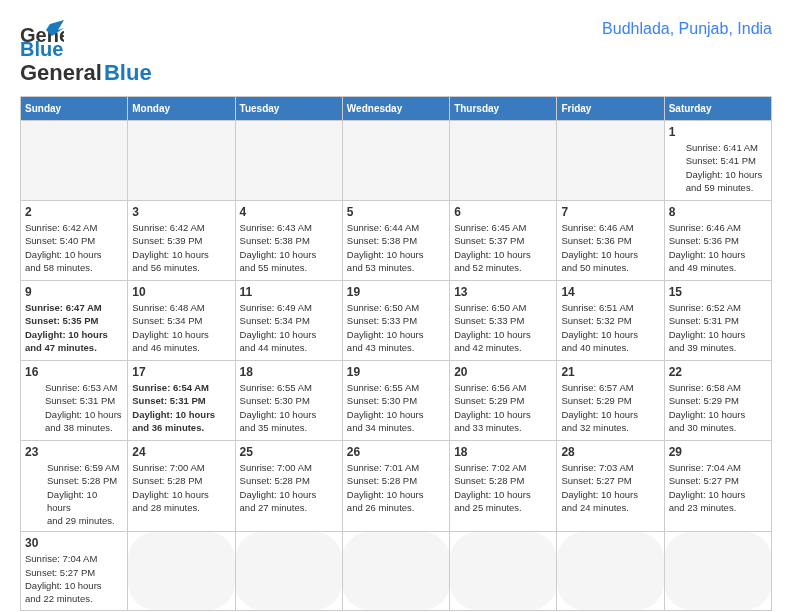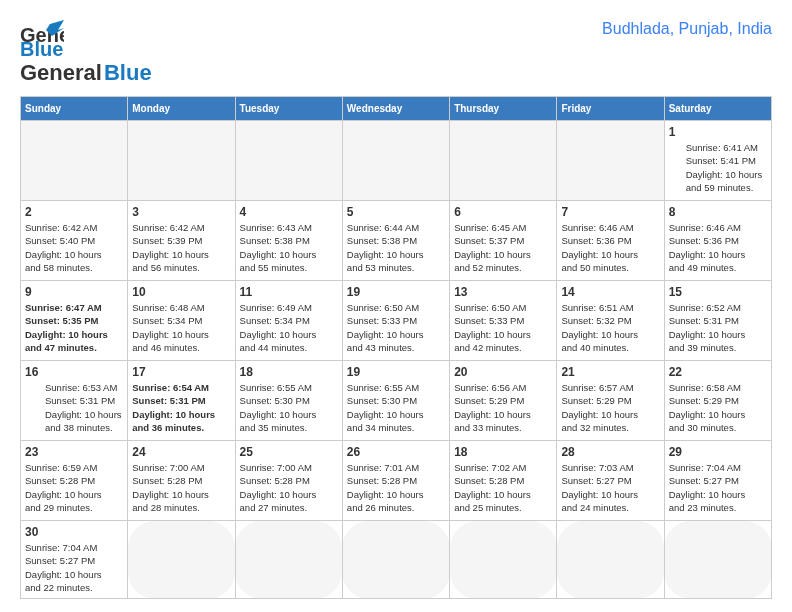--- a/index.html
+++ b/index.html
@@ -276,21 +276,21 @@
           <span class="day-num">22</span>
           <div class="day-info" style="white-space: pre-line;">Sunrise: 6:58 AM
 Sunset: 5:29 PM
 Daylight: 10 hours
 and 30 minutes.</div>
         </td>
       </tr>
       <tr>
         <td>
           <span class="day-num">23</span>
-          <div class="day-info" style="white-space: pre-line;">Sunrise: 6:59 AM
+          <div class="day-info" style="white-space: pre-line; margin-left: 22px;">Sunrise: 6:59 AM
 Sunset: 5:28 PM
 Daylight: 10 hours
 and 29 minutes.</div>
         </td>
         <td>
           <span class="day-num">24</span>
           <div class="day-info" style="white-space: pre-line;">Sunrise: 7:00 AM
 Sunset: 5:28 PM
 Daylight: 10 hours
 and 28 minutes.</div>

